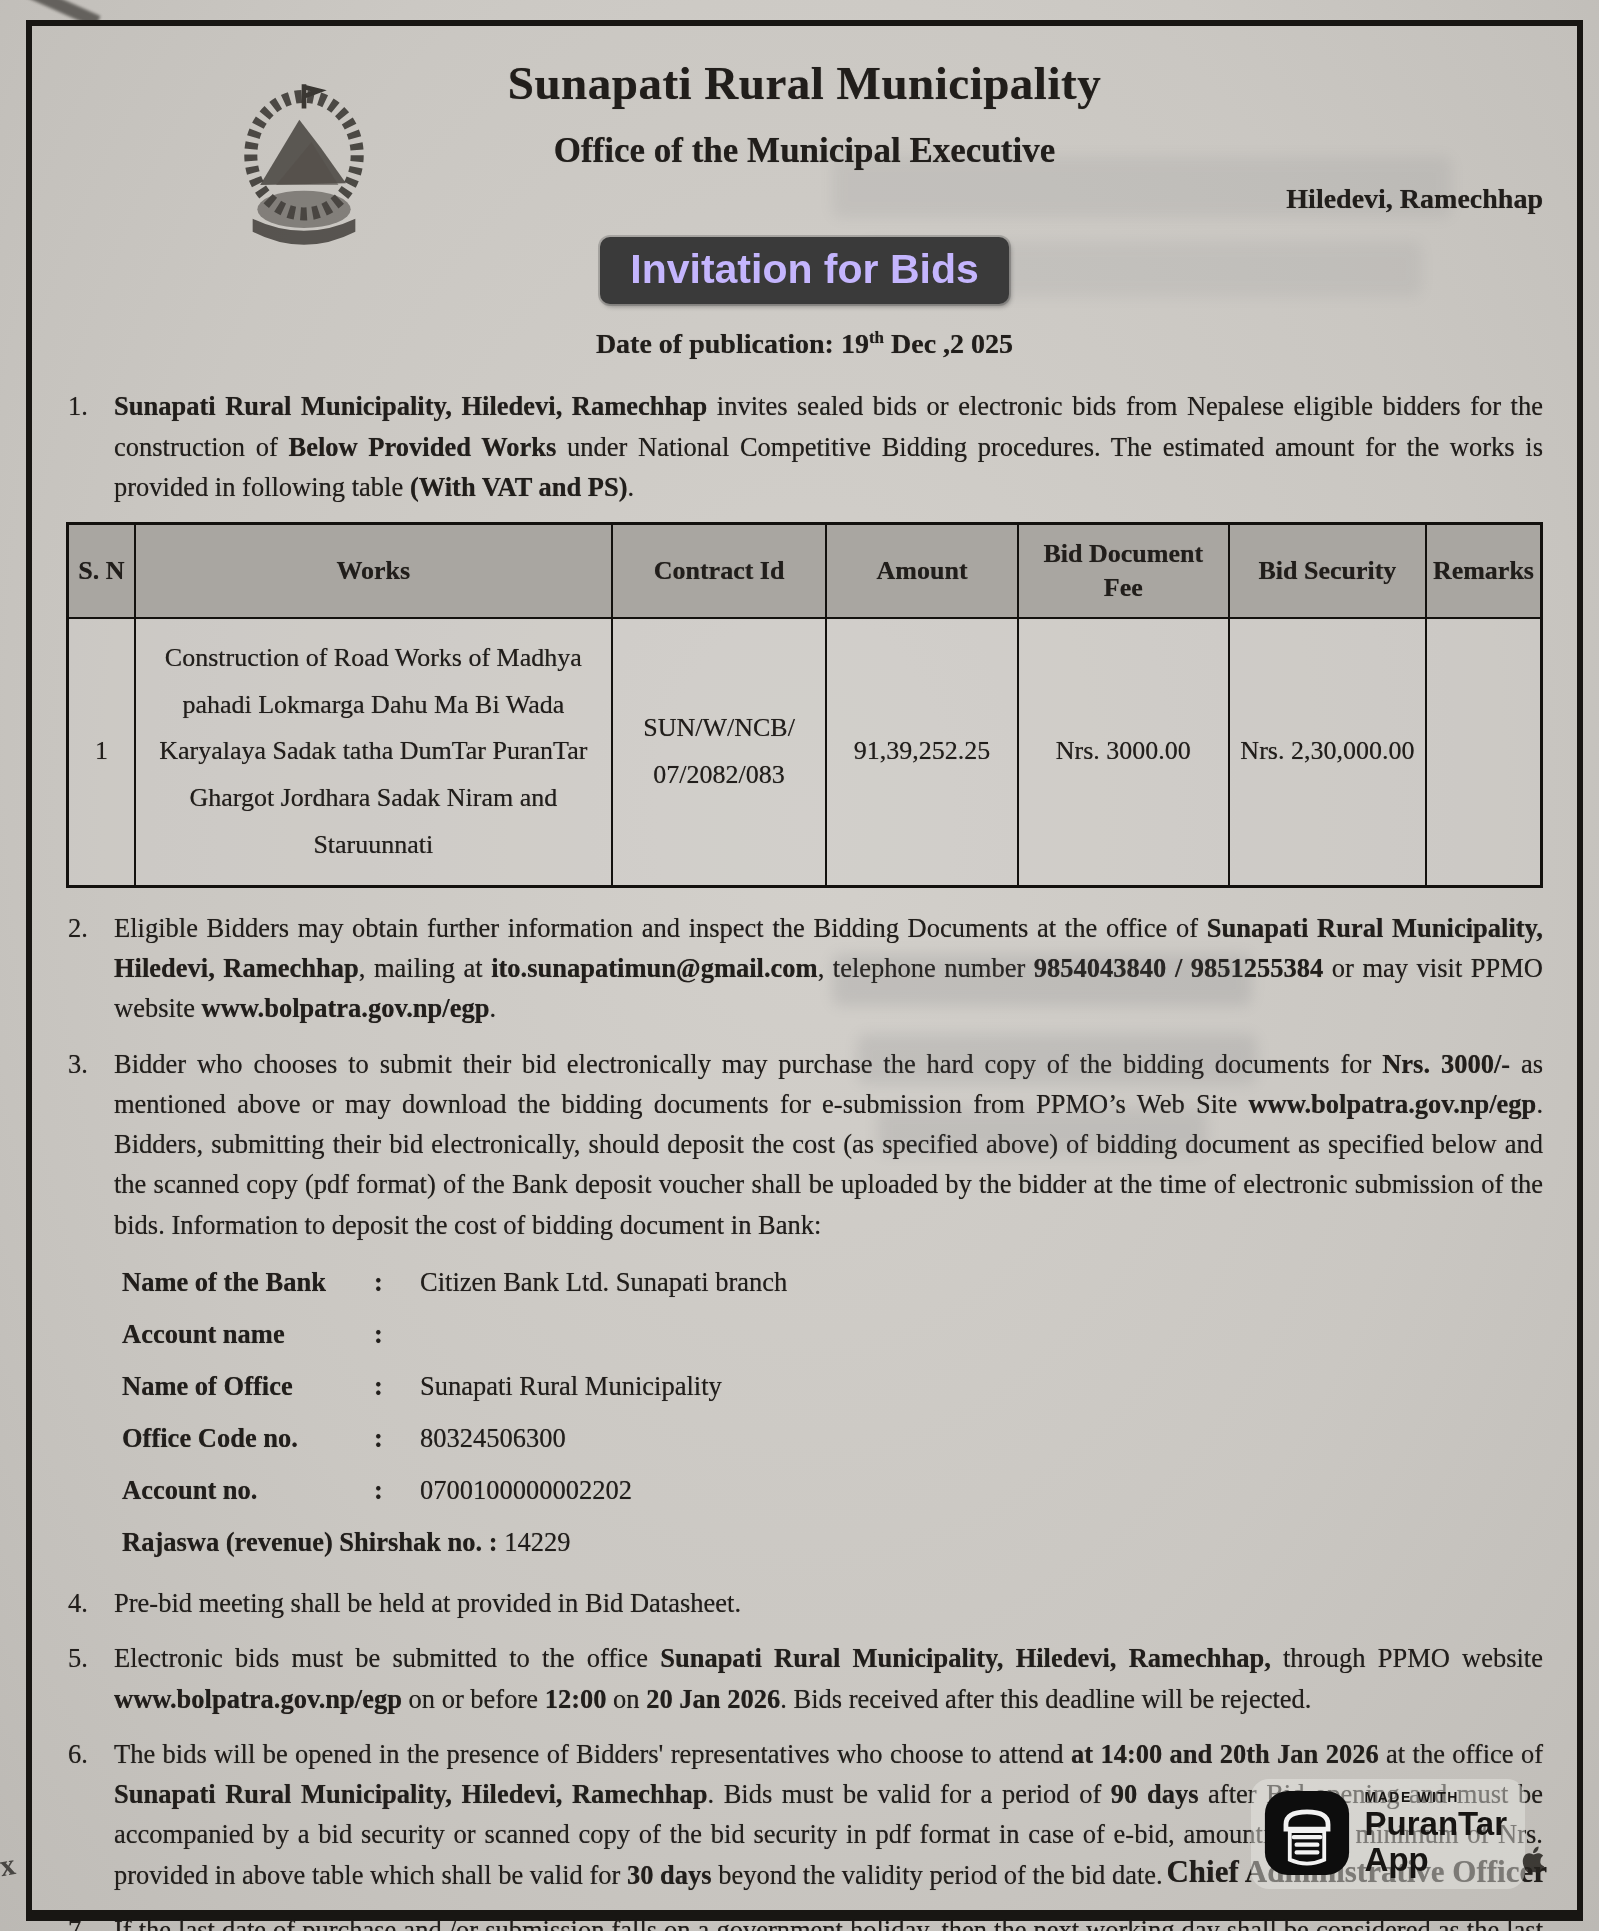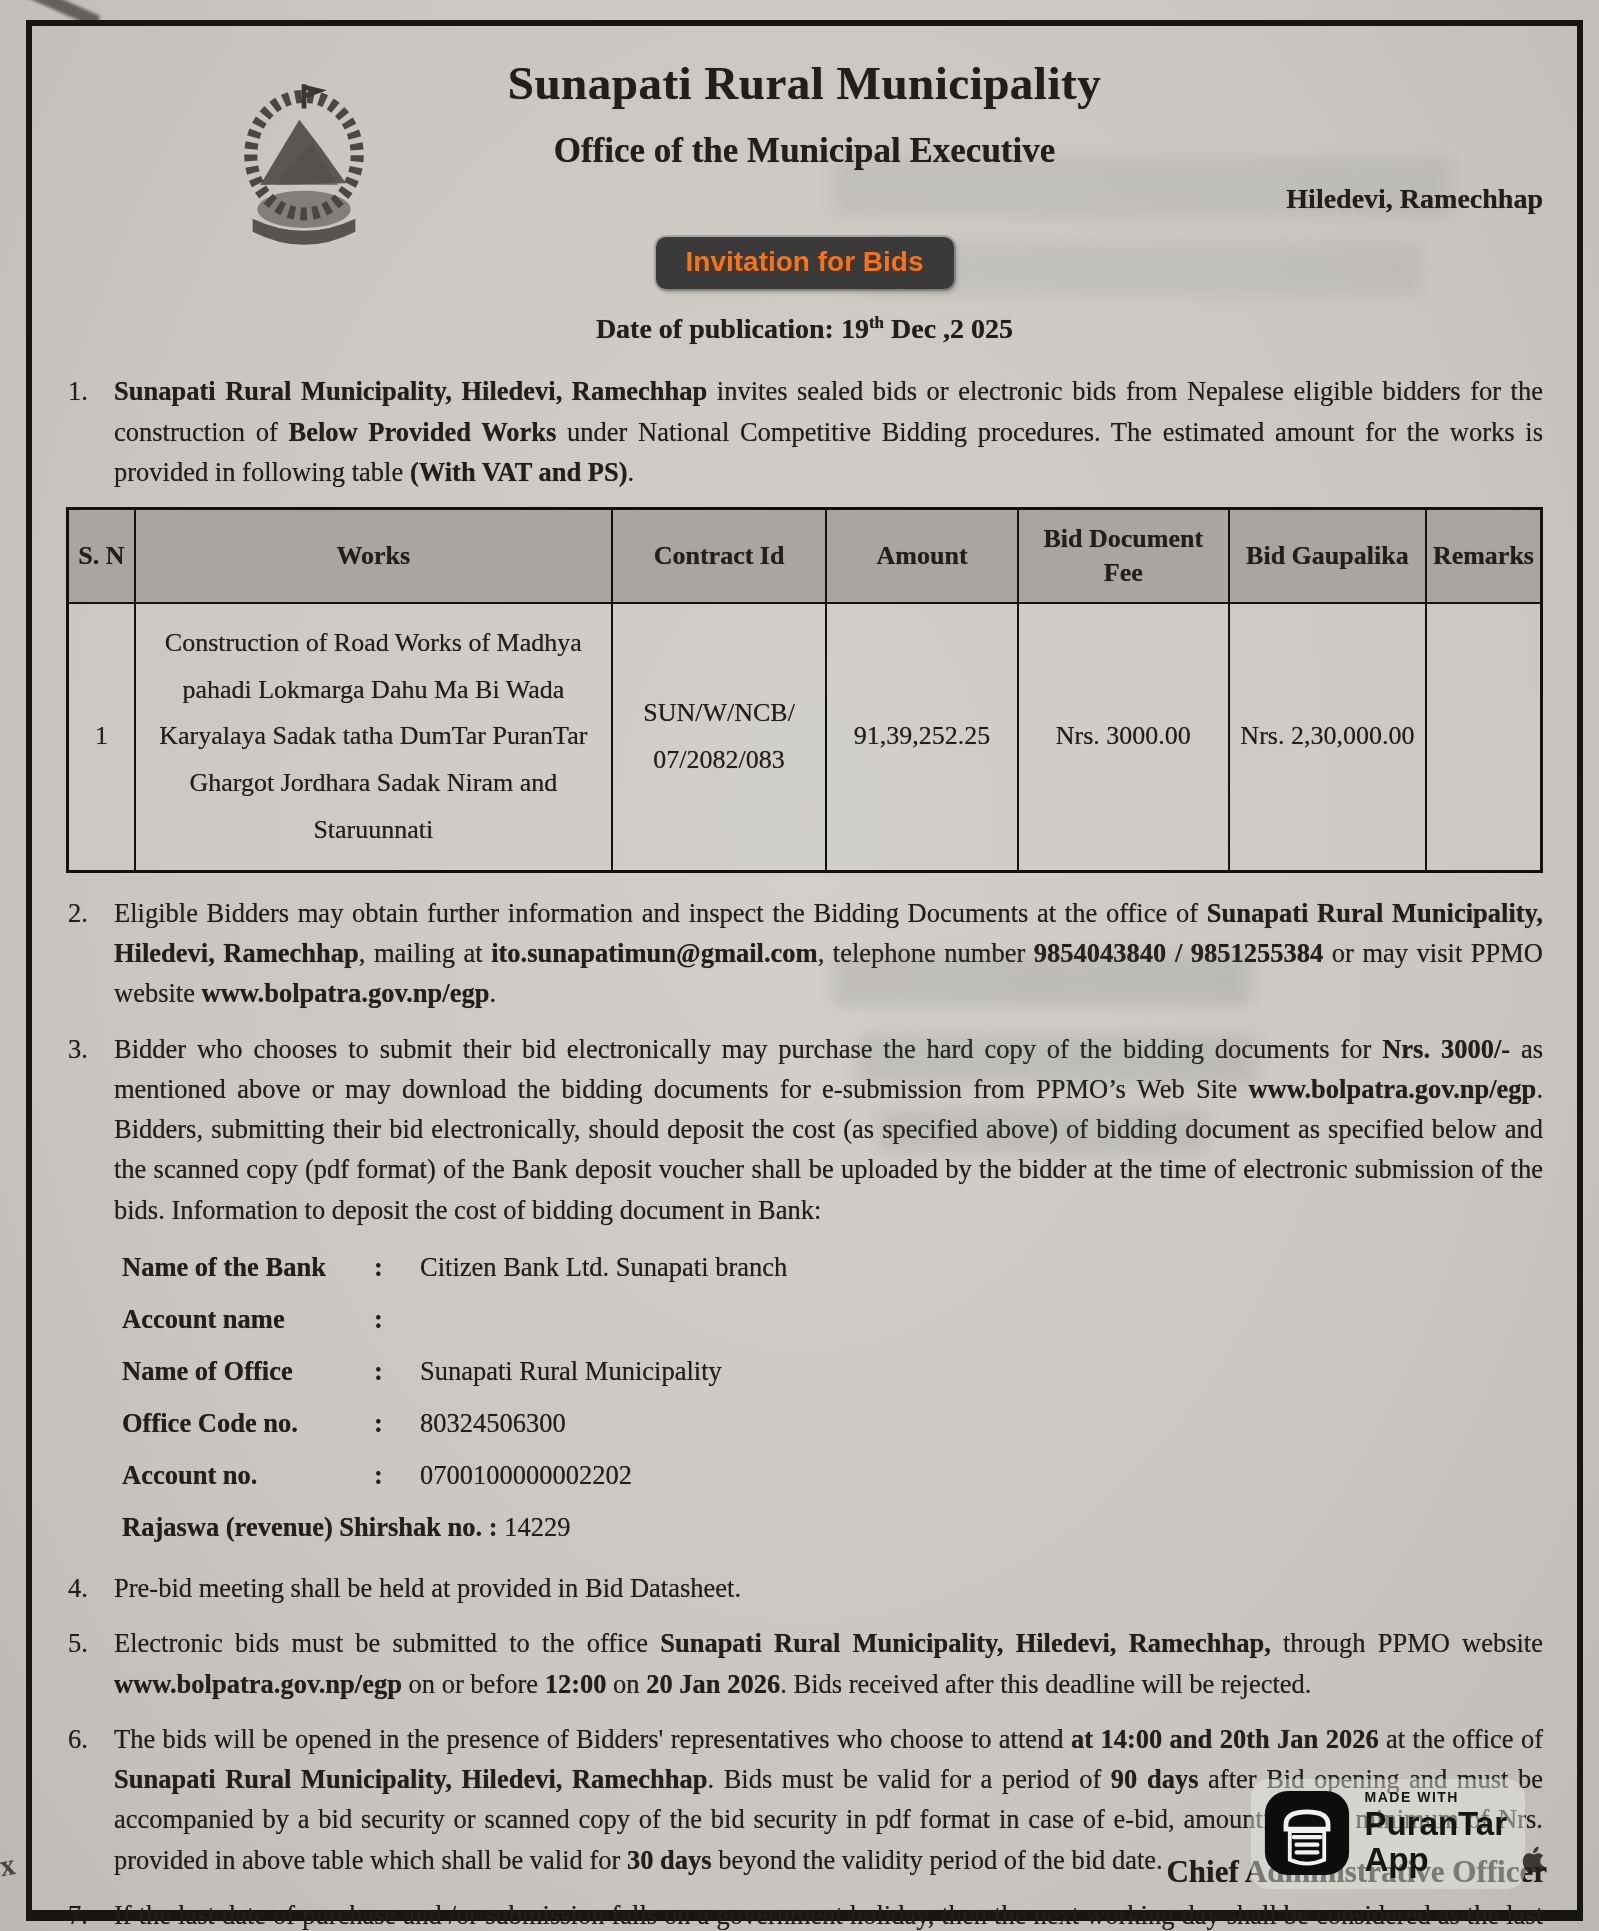--- a/index.html
+++ b/index.html
@@ -22,22 +22,22 @@
   .txtsoft{ text-shadow:0 0 0.7px rgba(35,31,27,0.65); }
 
   
   .hdr{ position:relative;text-align:center; }
   .logo{ position:absolute;left:168px;top:18px;width:140px;height:190px;opacity:.92;filter:blur(0.7px); }
   .h1{ font-size:47px;font-weight:bold;letter-spacing:.5px;margin-top:14px; }
   .h2{ font-size:35px;font-weight:bold;margin-top:21px; }
   .h3{ font-size:28px;font-weight:bold;margin-top:12px;text-align:right; }
   .badge-wrap{ margin-top:22px; }
   .badge{
-    display:inline-block;background:#3a3a3a;color:#f97316;
-    font-family:"Liberation Sans","DejaVu Sans",sans-serif;font-weight:bold;font-size:28px;
+    display:inline-block;background:#3a3a3a;color:#c4b5fd;
+    font-family:"Liberation Sans","DejaVu Sans",sans-serif;font-weight:bold;font-size:41px;
     padding:9px 30px 11px 30px;border-radius:10px;
     box-shadow:0 0 0 2px rgba(60,60,60,.25), 2px 3px 4px rgba(40,40,40,.35);
   }
   .pubdate{ font-size:28px;font-weight:bold;margin-top:24px; }
   .pubdate sup{ font-size:17px; }
 
   
   .items{ margin-top:26px; }
   .item{ display:flex;margin-bottom:15px;font-size:26.5px;line-height:1.52; }
   .item .num{ flex:none;width:46px;padding-left:2px; }
@@ -149,21 +149,21 @@
             <col class="c-sec">
             <col class="c-rem">
         </colgroup>
         <thead>
           <tr>
             <th>S. N</th>
             <th>Works</th>
             <th>Contract Id</th>
             <th>Amount</th>
             <th>Bid Document Fee</th>
-            <th>Bid Gaupalika</th>
+            <th>Bid Security</th>
             <th>Remarks</th>
           </tr>
         </thead>
         <tbody>
           <tr>
             <td>1</td>
             <td>Construction of Road Works of Madhya pahadi Lokmarga Dahu Ma Bi Wada Karyalaya Sadak tatha DumTar PuranTar Ghargot Jordhara Sadak Niram and Staruunnati</td>
             <td>SUN/W/NCB/ 07/2082/083</td>
             <td>91,39,252.25</td>
             <td>Nrs. 3000.00</td>

